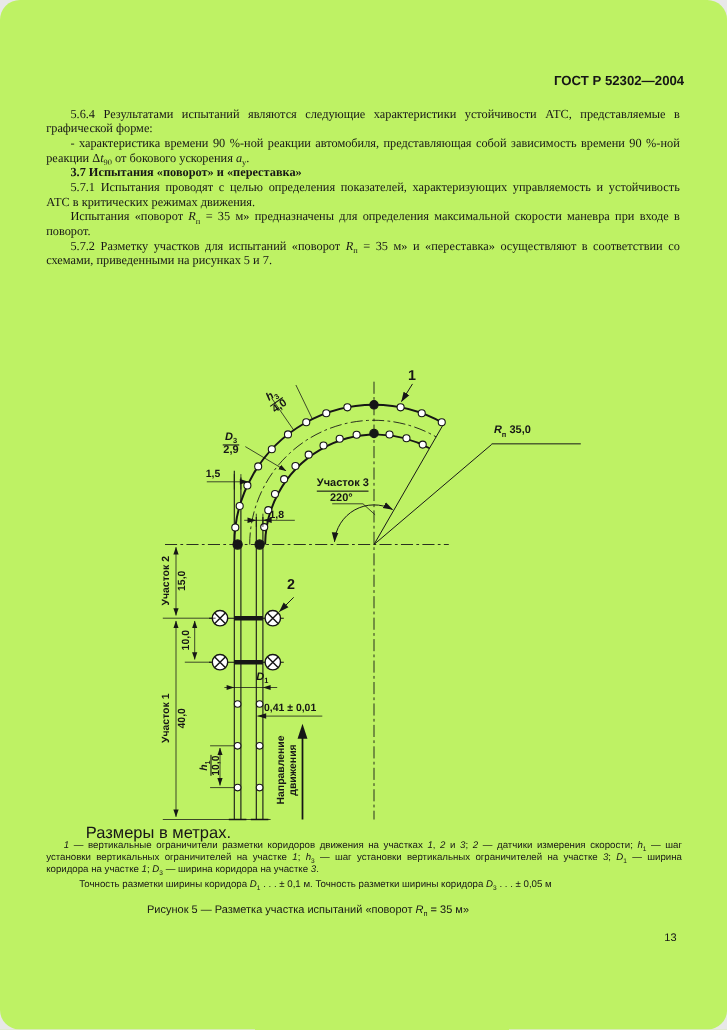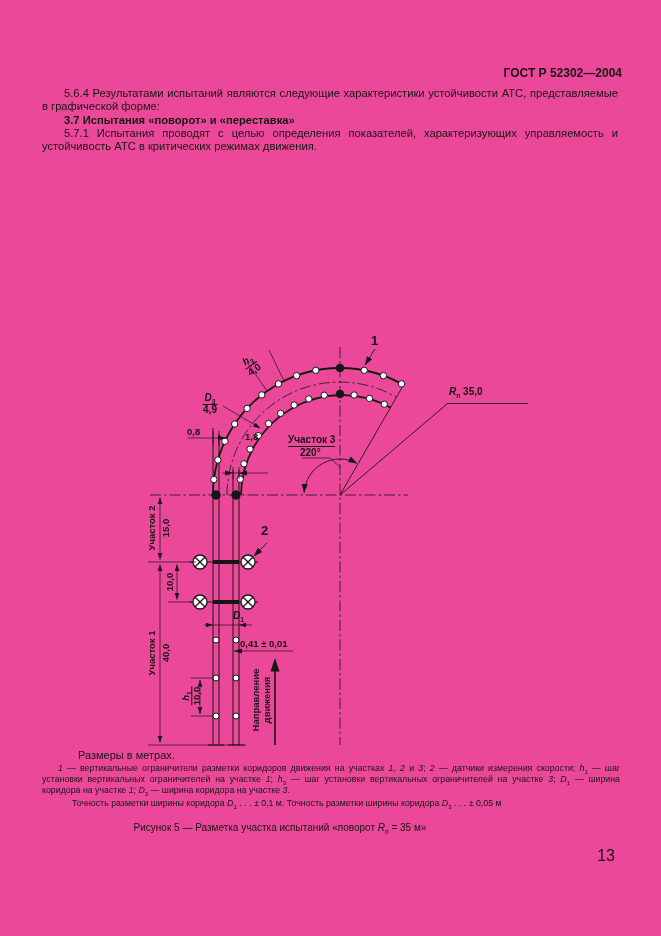--- a/index.html
+++ b/index.html
@@ -1,59 +1,62 @@
 <!DOCTYPE html>
 <html><head>
 <meta charset="utf-8">
 <style>
   html,body{margin:0;padding:0;background:#e8e8e8;}
-  .page{position:relative;width:661px;height:936px;background:#ec4899;color:#161616;
-        font-family:"Liberation Sans",sans-serif;overflow:hidden;margin:0 auto;}
+  .page{position:relative;width:661px;height:936px;background:#bef264;color:#161616;
+        font-family:"Liberation Sans",sans-serif;overflow:hidden;margin:0 auto;border-radius:18px;}
   .hdr{position:absolute;top:66px;left:300px;width:322px;text-align:right;
        font-size:12px;font-weight:bold;}
-  .body-text{position:absolute;left:42px;top:87px;width:576px;font-size:11.2px;
-             line-height:13.35px;text-align:justify;}
+  .body-text{position:absolute;left:42px;top:98px;width:576px;font-size:11.2px;
+             line-height:13.35px;text-align:justify;font-family:Liberation Serif, serif;}
   .body-text p{margin:0;text-indent:22px;}
   .body-text p.bold{font-weight:bold;}
   sub{font-size:68%;line-height:0;}
   
   .lbl{position:absolute;font-size:10px;font-weight:bold;line-height:1.1;
        white-space:nowrap;color:#161616;}
   .ctr{transform:translate(-50%,-50%);}
   .rot90{transform:translate(-50%,-50%) rotate(-90deg);}
   .rot35{transform:translate(-50%,-50%) rotate(-35deg);}
   .sm{font-size:9.5px;}
   .big{font-size:13px;}
   .undl{border-bottom:1.2px solid #161616;padding-bottom:1px;}
   .frac{display:inline-block;text-align:center;line-height:1.05;}
   .frac .num{display:block;border-bottom:1px solid #161616;padding:0 2px;}
   .frac .den{display:block;}
   .dir-lbl{text-align:center;line-height:11px;}
   svg.diagram{position:absolute;left:0;top:0;}
   
-  .note-dims{position:absolute;left:78px;top:749px;font-size:11px;}
+  .note-dims{position:absolute;left:78px;top:749px;font-size:15px;}
   .legend{position:absolute;left:42px;top:763px;width:578px;font-size:8.8px;
           line-height:11.2px;text-align:justify;text-indent:16px;}
   .tolerance{position:absolute;left:72px;top:798px;width:548px;font-size:8.8px;}
   .fig-caption{position:absolute;left:55px;top:822px;width:450px;text-align:center;
                font-size:10px;}
   .page-num{position:absolute;left:560px;top:847px;width:55px;text-align:right;
-            font-size:16px;}
+            font-size:10px;}
 </style>
 </head>
 <body>
 
 <div class="page">
 
   <div class="hdr">ГОСТ Р 52302—2004</div>
 
   <div class="body-text">
     <p>5.6.4 Результатами испытаний являются следующие характеристики устойчивости АТС, представляемые в графической форме:</p>
+    <p>- характеристика времени 90 %-ной реакции автомобиля, представляющая собой зависимость времени 90 %-ной реакции Δ<i>t</i><sub>90</sub> от бокового ускорения <i>a</i><sub>y</sub>.</p>
     <p class="bold">3.7 Испытания «поворот» и «переставка»</p>
     <p>5.7.1 Испытания проводят с целью определения показателей, характеризующих управляемость и устойчивость АТС в критических режимах движения.</p>
+    <p>Испытания «поворот <i>R</i><sub>п</sub> = 35 м» предназначены для определения максимальной скорости маневра при входе в поворот.</p>
+    <p>5.7.2 Разметку участков для испытаний «поворот <i>R</i><sub>п</sub> = 35 м» и «переставка» осуществляют в соответствии со схемами, приведенными на рисунках 5 и 7.</p>
   </div>
 
   <svg class="diagram" width="661" height="936" viewBox="0 0 661 936">
     <defs>
       <marker id="arr" viewBox="0 0 10 10" refX="9.5" refY="5" markerWidth="10" markerHeight="10" orient="auto-start-reverse">
         <path d="M0,1.6 L10,5 L0,8.4 Z" fill="#161616"></path>
       </marker>
     </defs>
 
     <g stroke="#161616" fill="none" stroke-width="0.8" stroke-dasharray="11 3 2.5 3">
@@ -193,26 +196,26 @@
   <div class="lbl sm rot90" style="left:152px;top:653px;">Участок 1</div>
   <div class="lbl sm rot90" style="left:166px;top:653px;">40,0</div>
   <div class="lbl sm rot90" style="left:170px;top:582px;">10,0</div>
   <div class="lbl sm rot90" style="left:192px;top:696px;">
     <span class="frac"><span class="num"><i>h</i><sub>1</sub></span><span class="den">10,0</span></span>
   </div>
   <div class="lbl rot35" style="left:251px;top:365px;">
     <span class="frac"><span class="num"><i>h</i><sub>3</sub></span><span class="den">4,0</span></span>
   </div>
   <div class="lbl ctr" style="left:210px;top:404px;">
-    <span class="frac"><span class="num"><i>D</i><sub>3</sub></span><span class="den">4,9</span></span>
+    <span class="frac"><span class="num"><i>D</i><sub>3</sub></span><span class="den">2,9</span></span>
   </div>
   <div class="lbl" style="left:233px;top:610px;"><i>D</i><sub>1</sub></div>
   <div class="lbl sm" style="left:240px;top:639px;">0,41 ± 0,01</div>
-  <div class="lbl sm" style="left:187px;top:427px;">0,8</div>
-  <div class="lbl sm" style="left:245px;top:432px;">1,8</div>
+  <div class="lbl sm" style="left:187px;top:427px;">1,5</div>
+  <div class="lbl sm" style="left:245px;top:464px;">1,8</div>
   <div class="lbl sm rot90 dir-lbl" style="left:261px;top:700px;">
     <span style="display:block;">Направление</span>
     <span style="display:block;">движения</span>
   </div>
 
   <div class="note-dims">Размеры в метрах.</div>
   <div class="legend"><i>1</i> — вертикальные ограничители разметки коридоров движения на участках <i>1</i>, <i>2</i> и <i>3</i>; <i>2</i> — датчики измерения скорости; <i>h</i><sub>1</sub> — шаг установки вертикальных ограничителей на участке <i>1</i>; <i>h</i><sub>3</sub> — шаг установки вертикальных ограничителей на участке <i>3</i>; <i>D</i><sub>1</sub> — ширина коридора на участке <i>1</i>; <i>D</i><sub>3</sub> — ширина коридора на участке <i>3</i>.</div>
   <div class="tolerance">Точность разметки ширины коридора <i>D</i><sub>1</sub> . . . ± 0,1 м. Точность разметки ширины коридора <i>D</i><sub>3</sub> . . . ± 0,05 м</div>
   <div class="fig-caption">Рисунок 5 — Разметка участка испытаний «поворот <i>R</i><sub>п</sub> = 35 м»</div>
 

